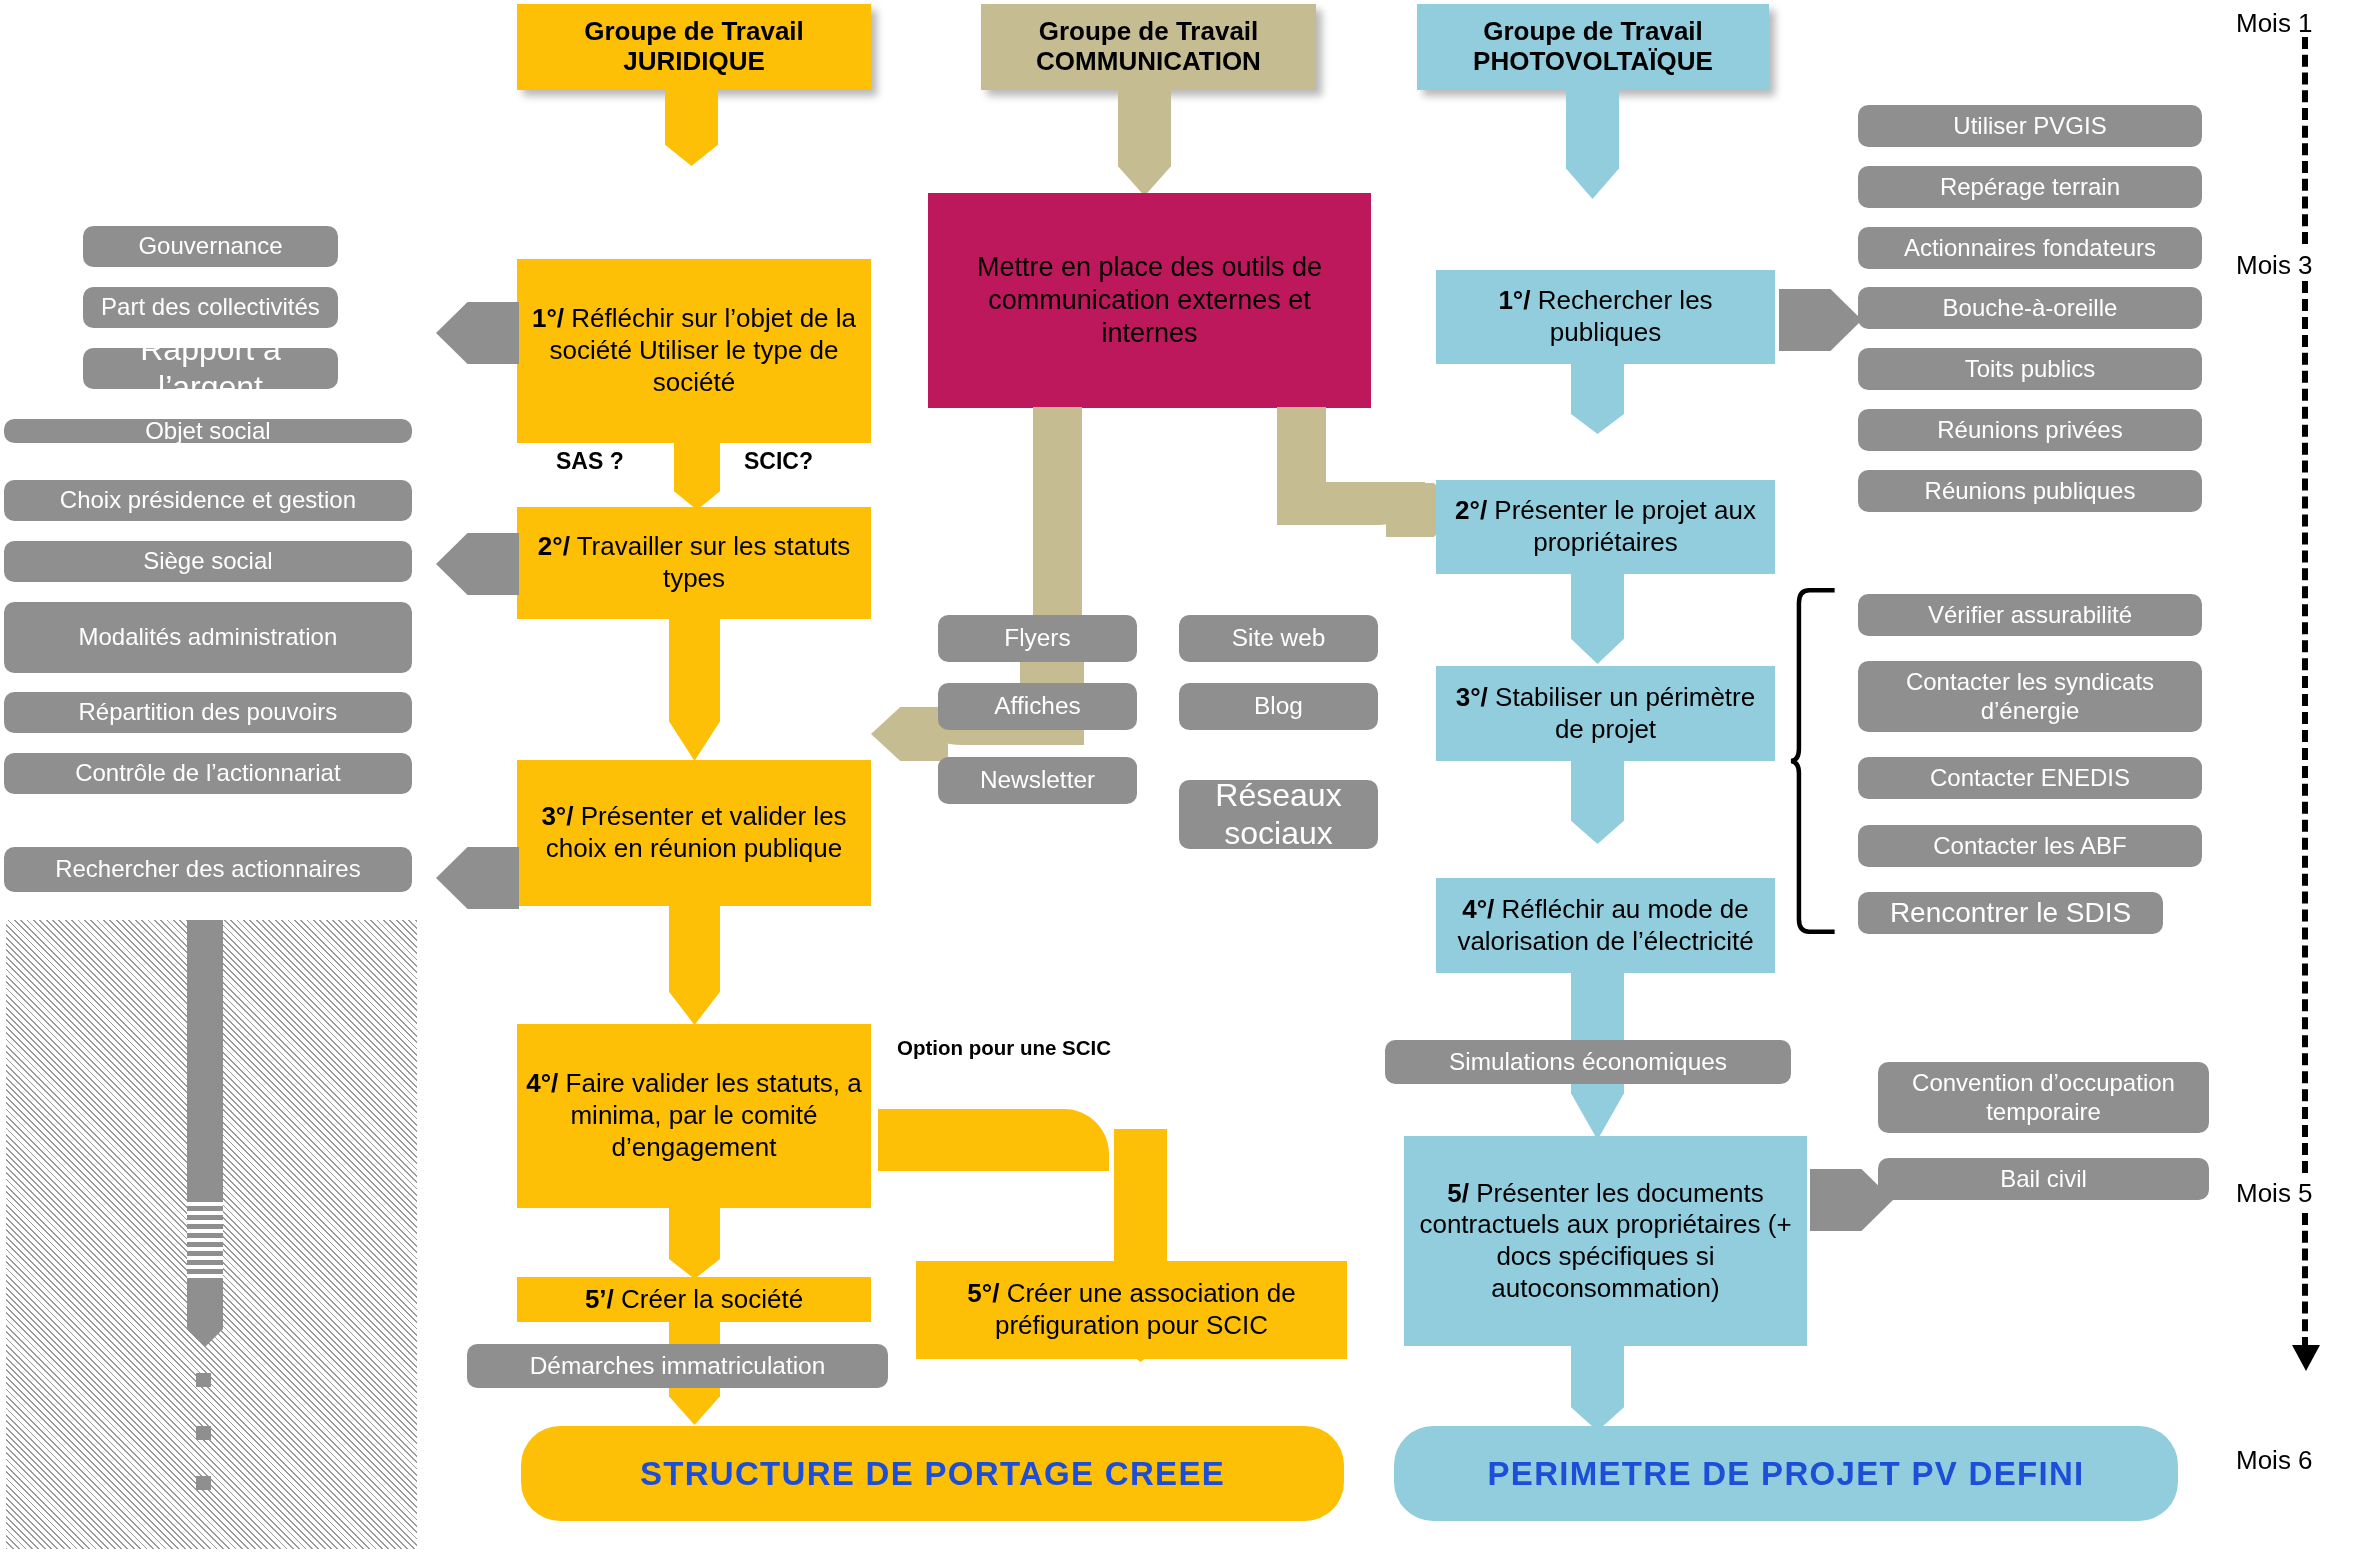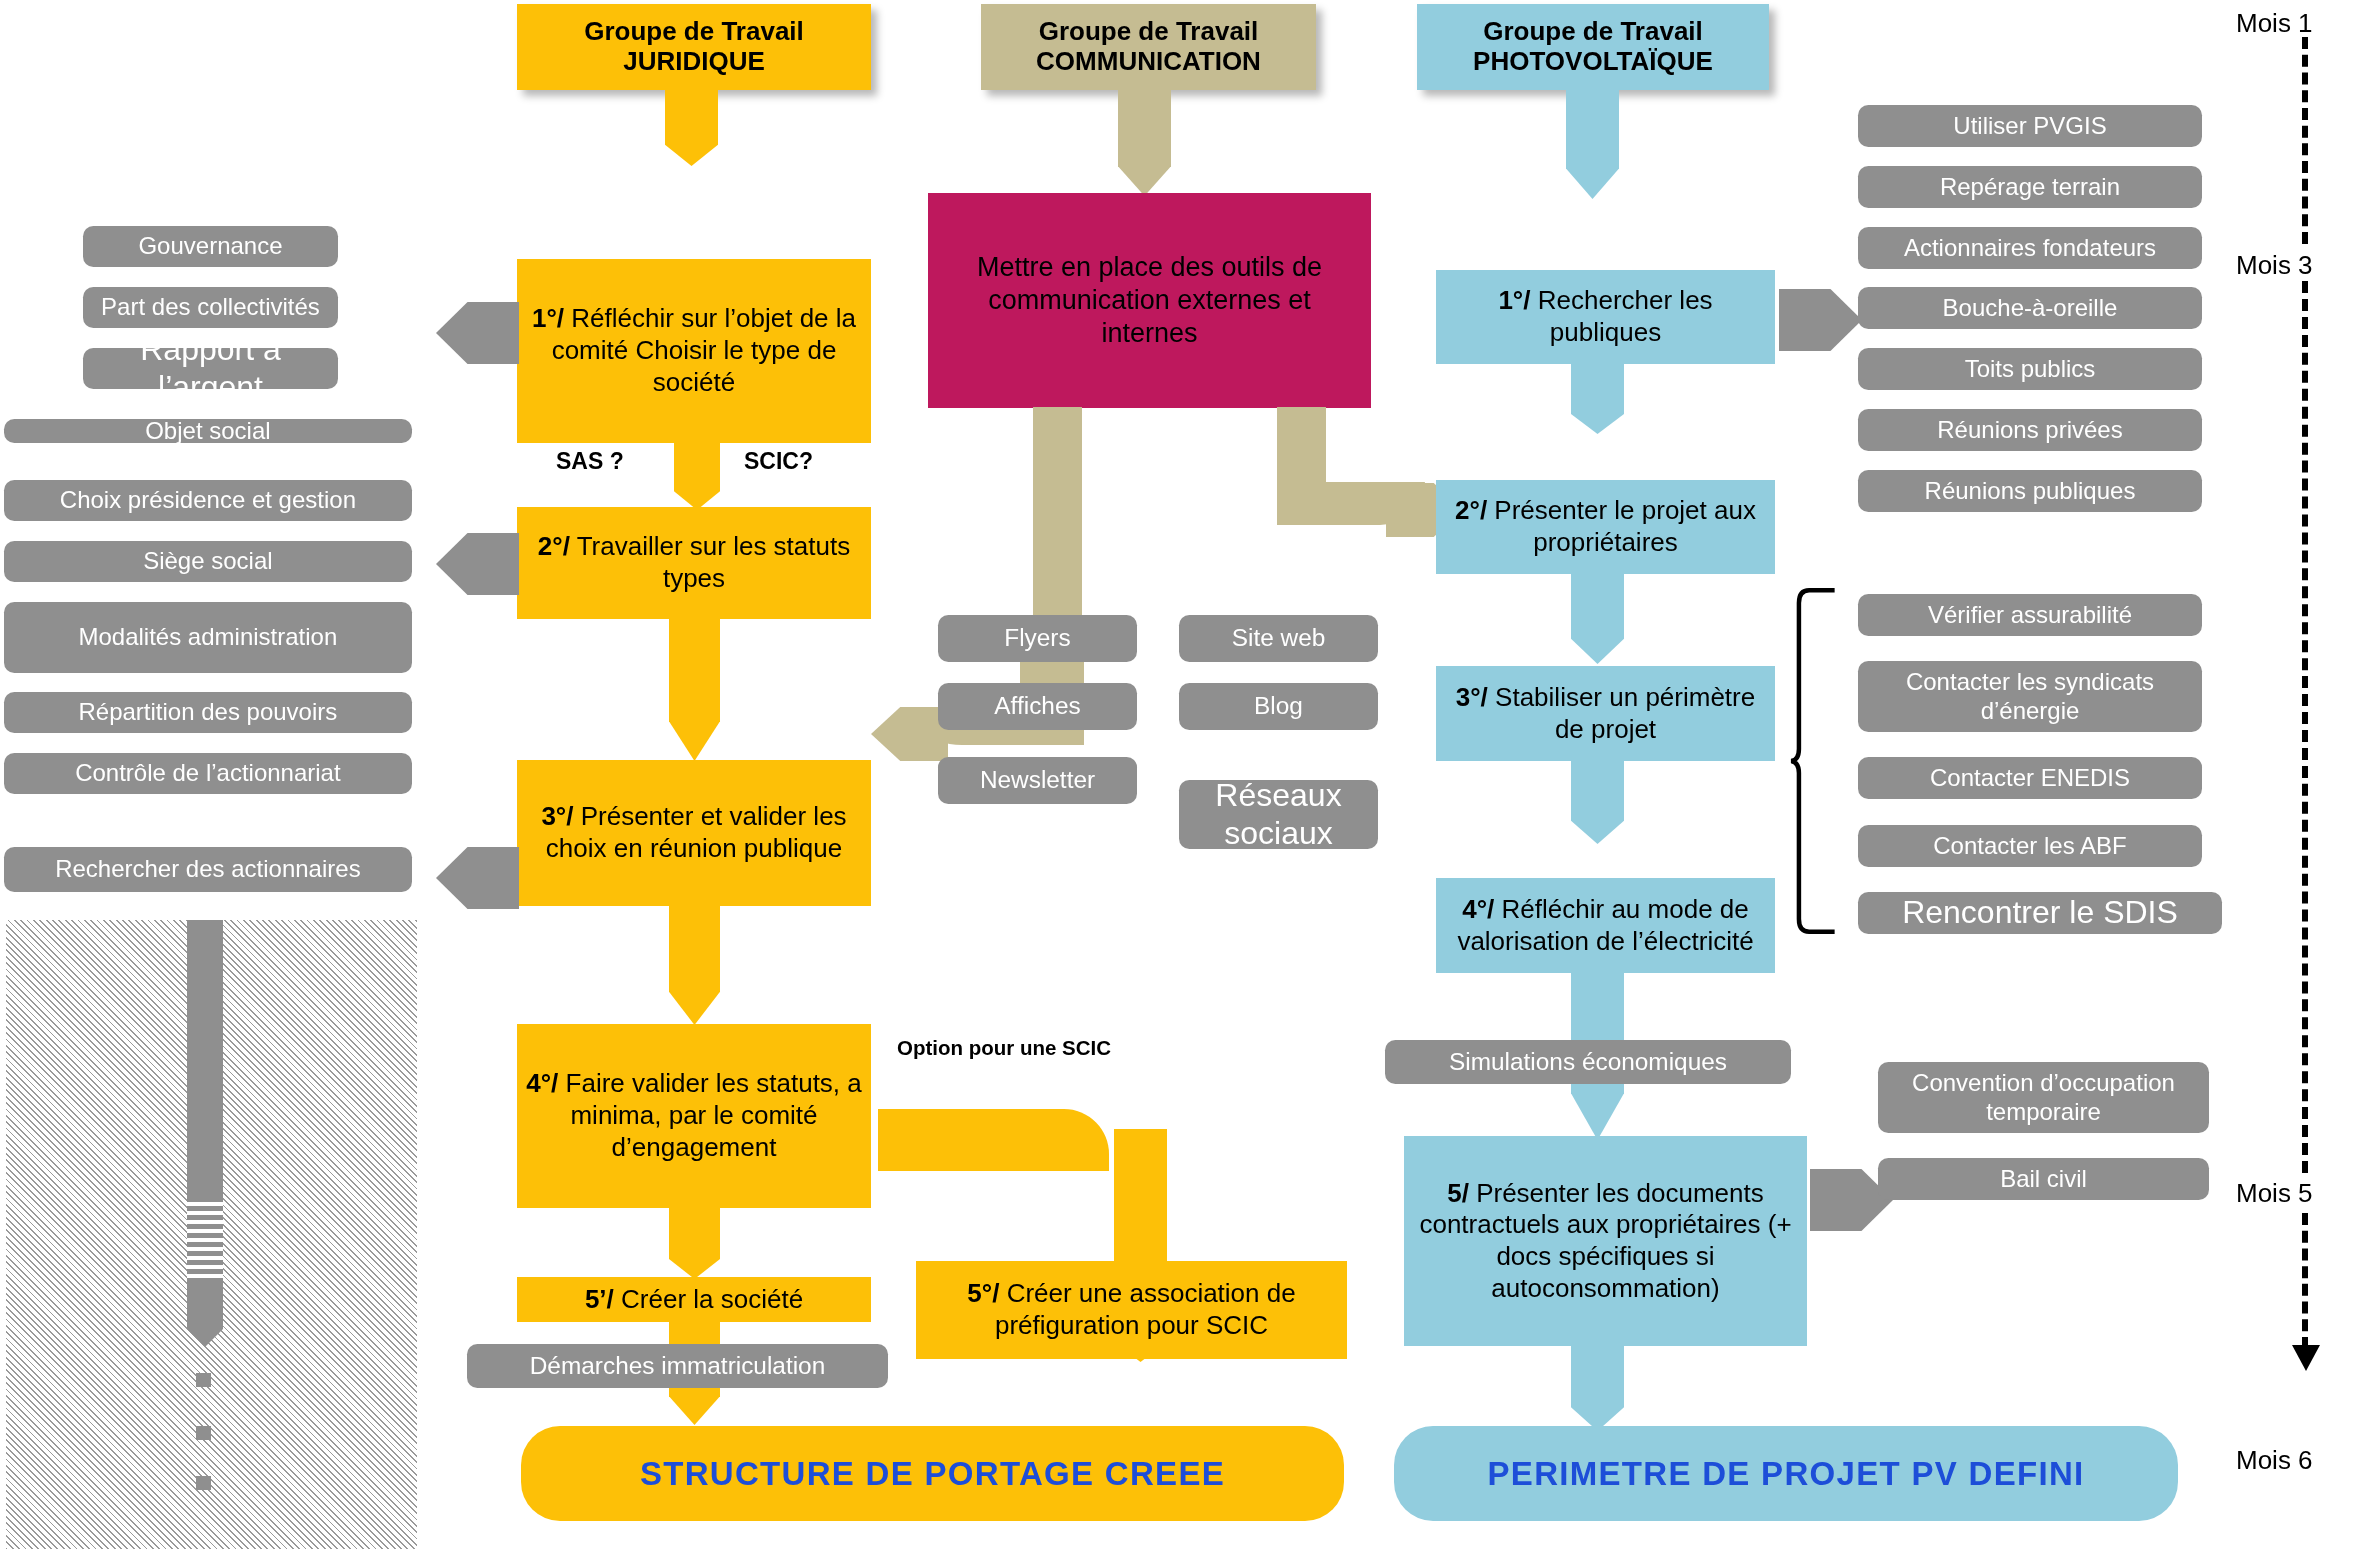--- a/index.html
+++ b/index.html
@@ -96,21 +96,21 @@
   <div class="abs step yellow" style="left:517px;top:257px;width:354px;height:0;"></div>
 
   <div class="abs step yellow" style="left:517px;top:259px;width:354px;height:0;"></div>
 
   <div class="abs step yellow" style="left:517px;top:259px;width:354px;height:0;"></div>
 
   <div class="abs step yellow" style="left:517px;top:259px;width:354px;height:0;"></div>
 
   <div class="abs step yellow" style="left:517px;top:259px;width:354px;height:184px;font-size:26px;padding:3.9px 7.7px;">
     <div><b>1°/</b>
-      <span>Réfléchir sur l’objet de la comité Choisir le type de société</span></div>
+      <span>Réfléchir sur l’objet de la société Utiliser le type de société</span></div>
   </div>
 
   <div class="abs" style="left:556px;top:448px;font-size:23px;font-weight:bold;color:#000;">
     <span>SAS ?</span>
   </div>
   <div class="abs" style="left:744px;top:448px;font-size:23px;font-weight:bold;color:#000;">
     <span>SCIC?</span>
   </div>
   <div class="abs darr yellow" style="left:674px;top:443px;width:46px;height:67px;"></div>
 
@@ -315,21 +315,21 @@
     </div>
   <div class="abs pill" style="left:1858px;top:661px;width:344px;height:71px;font-size:24px;">
     <span>Contacter les syndicats d’énergie</span>
     </div>
   <div class="abs pill" style="left:1858px;top:757px;width:344px;height:42px;font-size:24px;">
     <span>Contacter ENEDIS</span>
     </div>
   <div class="abs pill" style="left:1858px;top:825px;width:344px;height:42px;font-size:24px;">
     <span>Contacter les ABF</span>
     </div>
-  <div class="abs pill" style="left:1858px;top:892px;width:364px;height:42px;font-size:32px;">
+  <div class="abs pill" style="left:1858px;top:892px;width:305px;height:42px;font-size:28px;">
     <span>Rencontrer le SDIS</span>
     </div>
 
   <div class="abs rarr" style="left:1810px;top:1169px;width:83px;height:62px;"></div>
 
   <div class="abs pill" style="left:1878px;top:1062px;width:331px;height:71px;font-size:24px;">
     <span>Convention d’occupation temporaire</span>
     </div>
   <div class="abs pill" style="left:1878px;top:1158px;width:331px;height:42px;font-size:24px;">
     <span>Bail civil</span>

